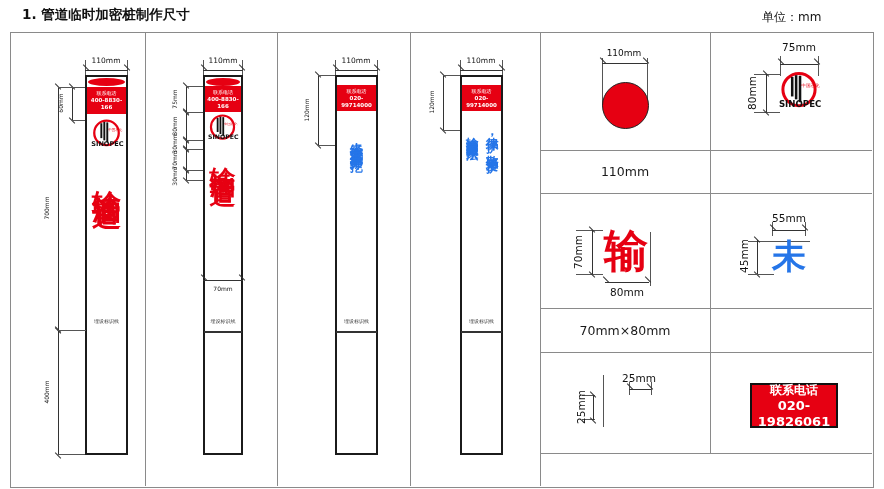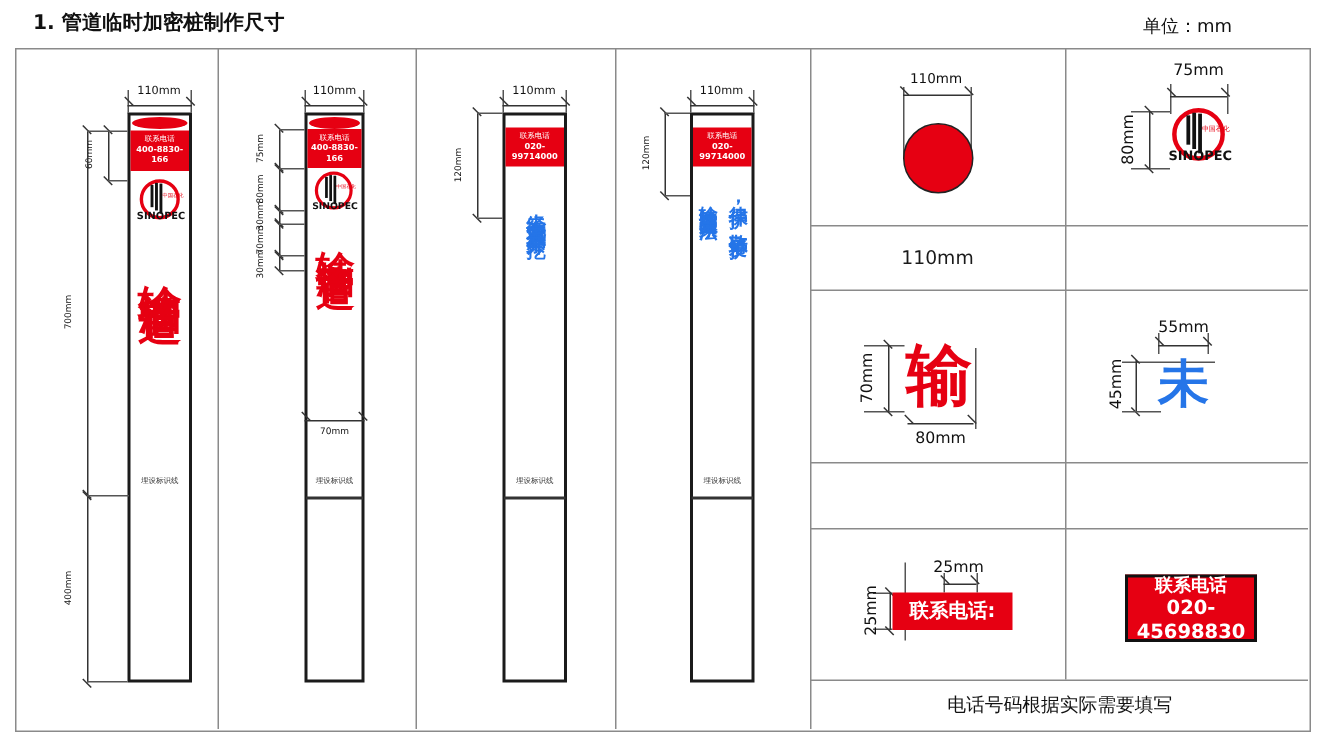--- a/index.html
+++ b/index.html
@@ -207,42 +207,41 @@
     </svg>
 
   <div class="abs ext" style="left:576px;top:230px;width:27px;height:1px"></div>
   <div class="abs ext" style="left:576px;top:274px;width:27px;height:1px"></div>
   <div class="abs dimv" style="left:592px;top:230px;height:44px"></div>
   <div class="dimlab rot f10" style="left:578px;top:252px">70mm</div>
   <div class="abs bigglyph" style="left:603px;top:228px;width:46px;height:46px;font-size:44px;line-height:46px;color:#e60012">输</div>
   <div class="abs ext" style="left:650px;top:232px;width:1px;height:54px"></div>
   <div class="abs dimh" style="left:605px;top:282px;width:44px"></div>
   <div class="dimlab f10" style="left:627px;top:292px">80mm</div>
+  <div class="capt" style="left:540px;top:323px;width:170px">70mm×80mm</div>
 
   <div class="abs ext" style="left:772px;top:222px;width:1px;height:14px"></div>
   <div class="abs ext" style="left:805px;top:222px;width:1px;height:14px"></div>
   <div class="abs dimh" style="left:772px;top:230px;width:34px"></div>
   <div class="dimlab f10" style="left:789px;top:218px">55mm</div>
   <div class="abs ext" style="left:748px;top:241px;width:62px;height:1px"></div>
   <div class="abs dimv" style="left:757px;top:240px;height:34px"></div>
   <div class="dimlab rot f10" style="left:744px;top:256px">45mm</div>
   <div class="abs ext" style="left:748px;top:274px;width:26px;height:1px"></div>
   <div class="abs bigglyph" style="left:771px;top:238px;width:36px;height:36px;font-size:34px;line-height:36px;color:#2575e8">未</div>
 
   <div class="abs ext" style="left:629px;top:382px;width:1px;height:13px"></div>
   <div class="abs ext" style="left:651px;top:382px;width:1px;height:13px"></div>
   <div class="abs dimh" style="left:629px;top:389px;width:22px"></div>
   <div class="dimlab f10" style="left:639px;top:378px">25mm</div>
   <div class="abs ext" style="left:603px;top:375px;width:1px;height:52px"></div>
   <div class="abs ext" style="left:582px;top:395px;width:13px;height:1px"></div>
   <div class="abs ext" style="left:582px;top:419px;width:13px;height:1px"></div>
   <div class="abs dimv" style="left:593px;top:395px;height:25px"></div>
   <div class="dimlab rot f10" style="left:581px;top:407px">25mm</div>
-  <div class="abs strip" style="left:595px;top:395px;width:80px;height:25px;line-height:25px">联系电话:</div>
 
   <div class="abs phonebox" style="left:750px;top:383px;width:88px;height:45px">
     <div style="font-size:12px;font-weight:bold;line-height:16px">联系电话</div>
-    <div style="font-size:13px;font-weight:bold;line-height:16px">020-45698830</div>
-  </div>
-
-  <div class="note" style="left:540px;top:462px;width:333px">电话号码根据实际需要填写</div>
+    <div style="font-size:13px;font-weight:bold;line-height:16px">020-19826061</div>
+  </div>
+
 
 </div>
 
 </body></html>

